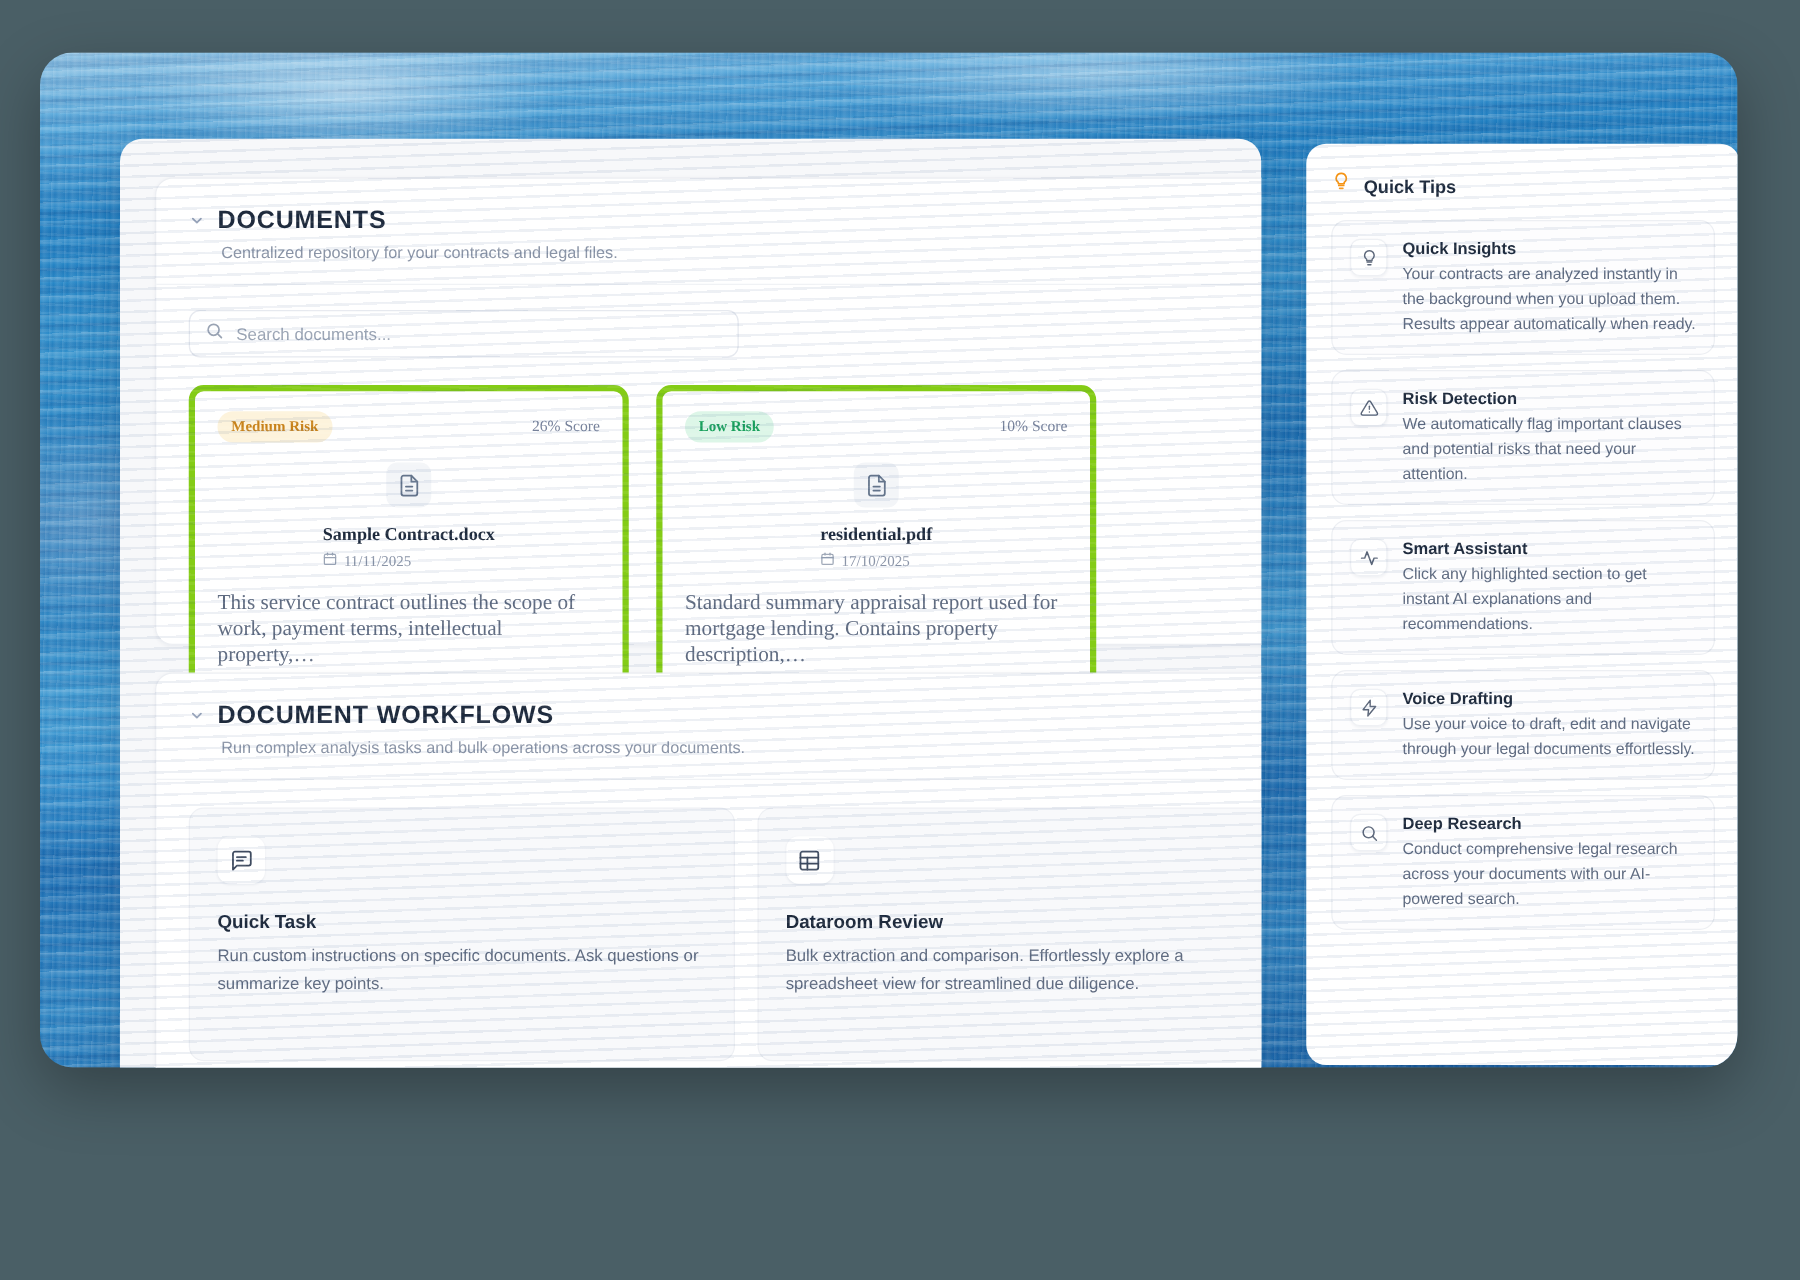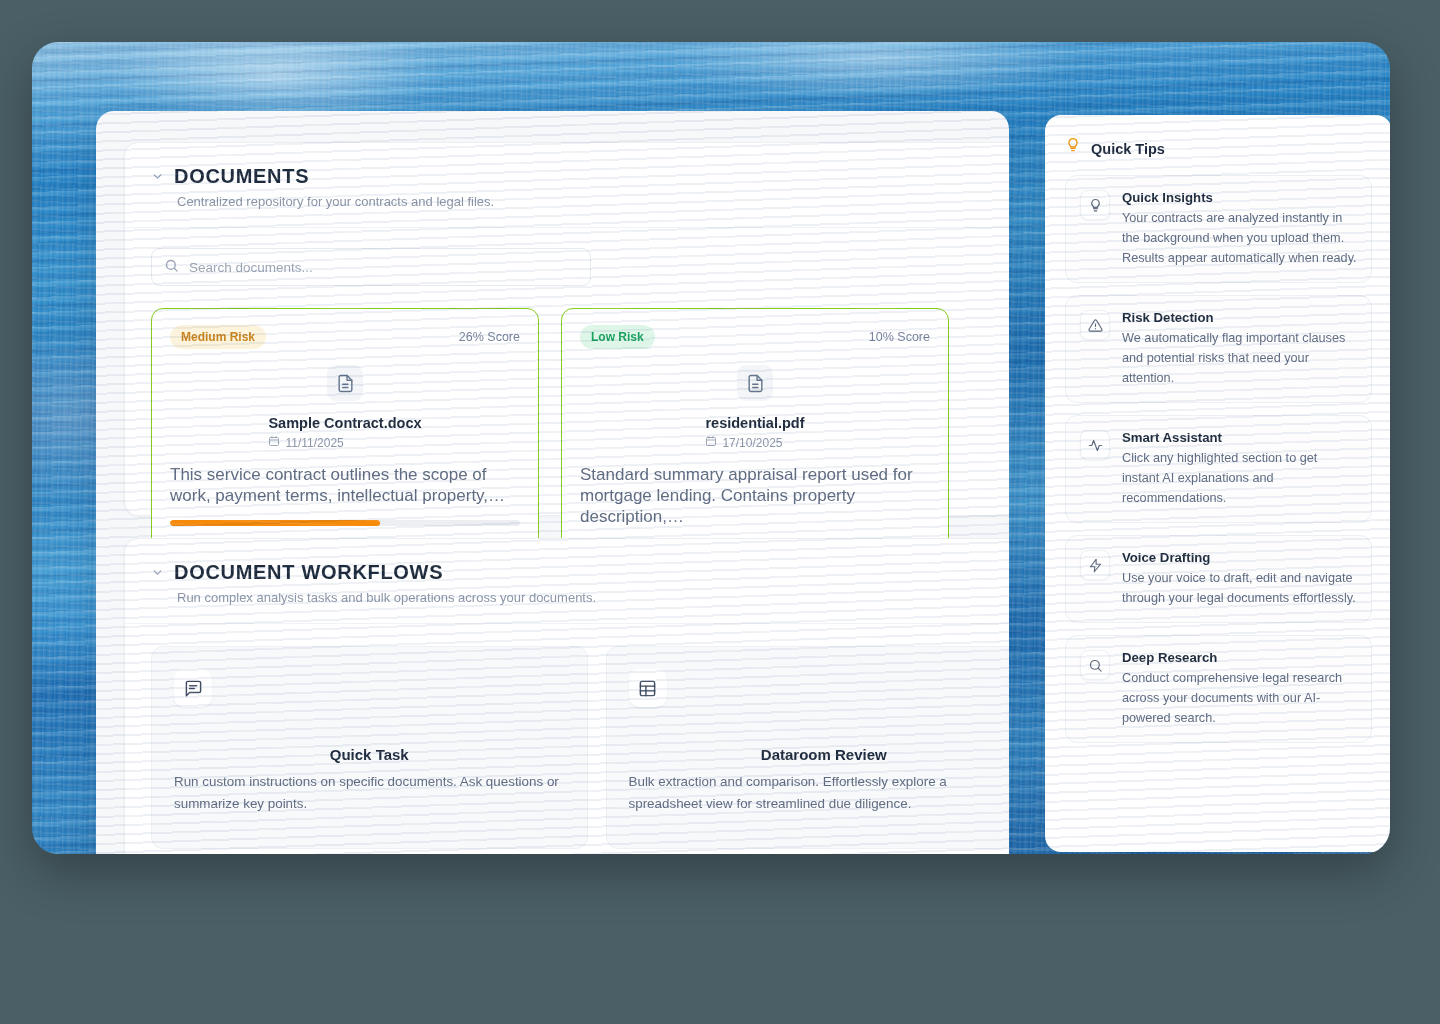--- a/index.html
+++ b/index.html
@@ -91,22 +91,22 @@
   }
   .search-box input {
     border:none; outline:none; flex:1; font-size: 13.5px;
     color:#2b3648; font-family: inherit; background: transparent;
   }
   .search-box input::placeholder{ color:#9aa4b4; }
 
   
   .doc-row { display:flex; gap: 22px; padding: 22px 26px 26px 26px; }
   .doc-card {
-    width: 388px; border: 1px solid #84cc16; border-radius: 12px;
-    padding: 16px 18px 16px 18px; background:#fff;
+    width: 352px; border: 5px solid #84cc16; border-radius: 12px;
+    padding: 16px 18px 16px 18px; background:#fff;font-family:Liberation Serif, serif;
   }
   .doc-card-top { display:flex; align-items:center; justify-content:space-between; }
   .risk-badge {
     font-size: 12px; font-weight: 600; padding: 5px 11px; border-radius: 999px;
   }
   .risk-medium { background:#fdf3dc; color:#c8821a; }
   .risk-low { background:#ddf6e8; color:#18a05c; }
   .score { font-size: 12.5px; color:#76819a; }
 
   .doc-main { display:flex; align-items:center; gap: 14px; margin-top: 16px; flex-direction: column; }
@@ -126,21 +126,21 @@
   .wf-card {
     width: 537px; height: 203px;
     border: 1px solid #eef0f4; border-radius: 12px;
     background:#f8f9fb; padding: 22px 22px;
   }
   .wf-icon {
     width: 38px; height: 38px; border-radius: 10px; background:#fff;
     display:flex; align-items:center; justify-content:center; color:#3e4a5f;
     box-shadow: 0 1px 2px rgba(20,40,80,.07);
   }
-  .wf-title { margin-top: 39px; font-size: 15px; font-weight:700; color:#1e2a3c;text-align:center; }
+  .wf-title { margin-top: 22px; font-size: 15px; font-weight:700; color:#1e2a3c; }
   .wf-desc { margin-top: 8px; font-size: 13.4px; line-height: 22px; color:#5f6b80; }
 
   
   #tips-panel {
     position:absolute; left: 1013px; top: 73px;
     width: 347px; height: 737px;
     background:#fff; border-radius: 16px;
     box-shadow: 0 14px 38px rgba(15,40,80,.22);
     padding: 22px 20px;
     overflow:hidden;

